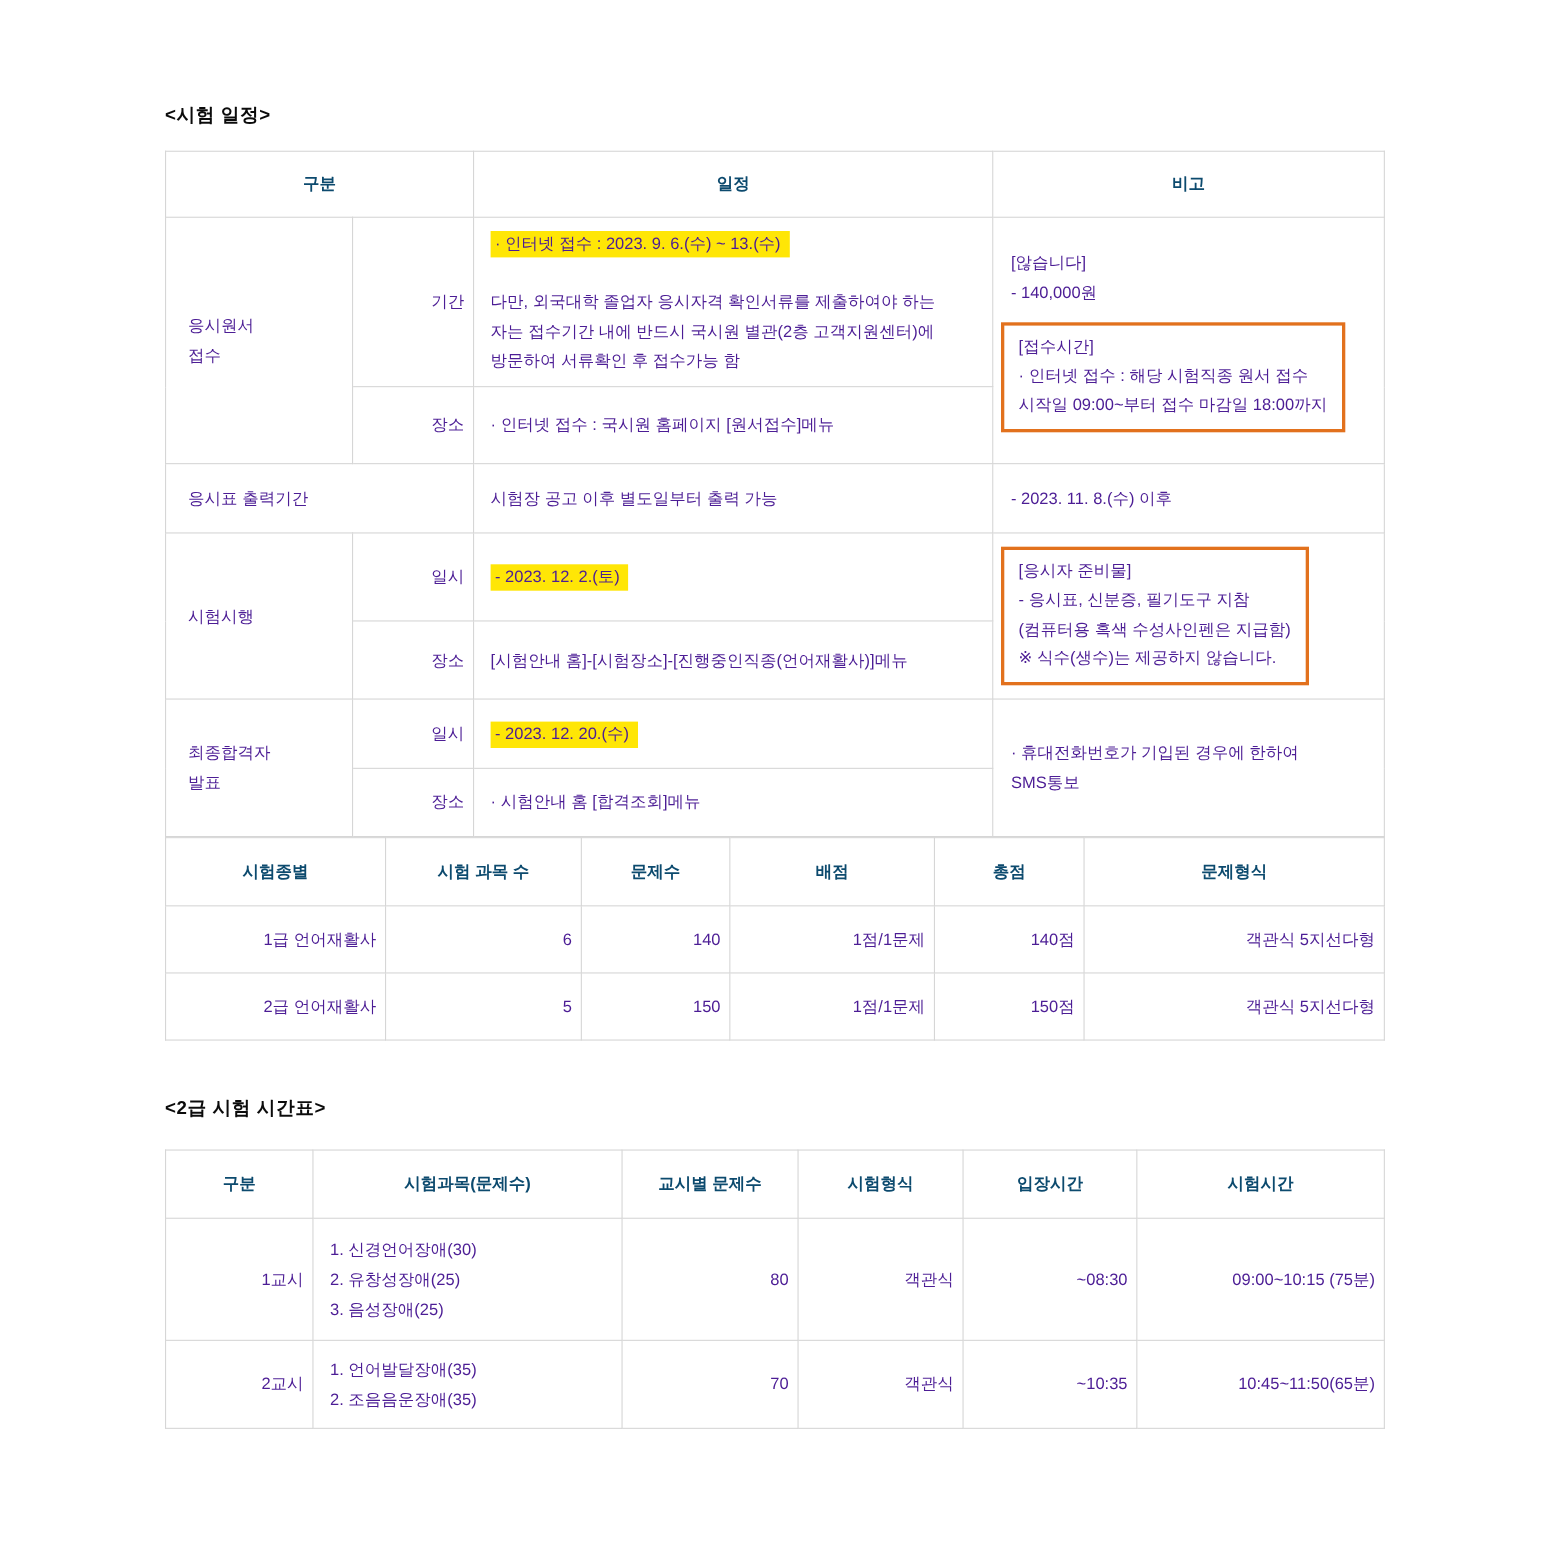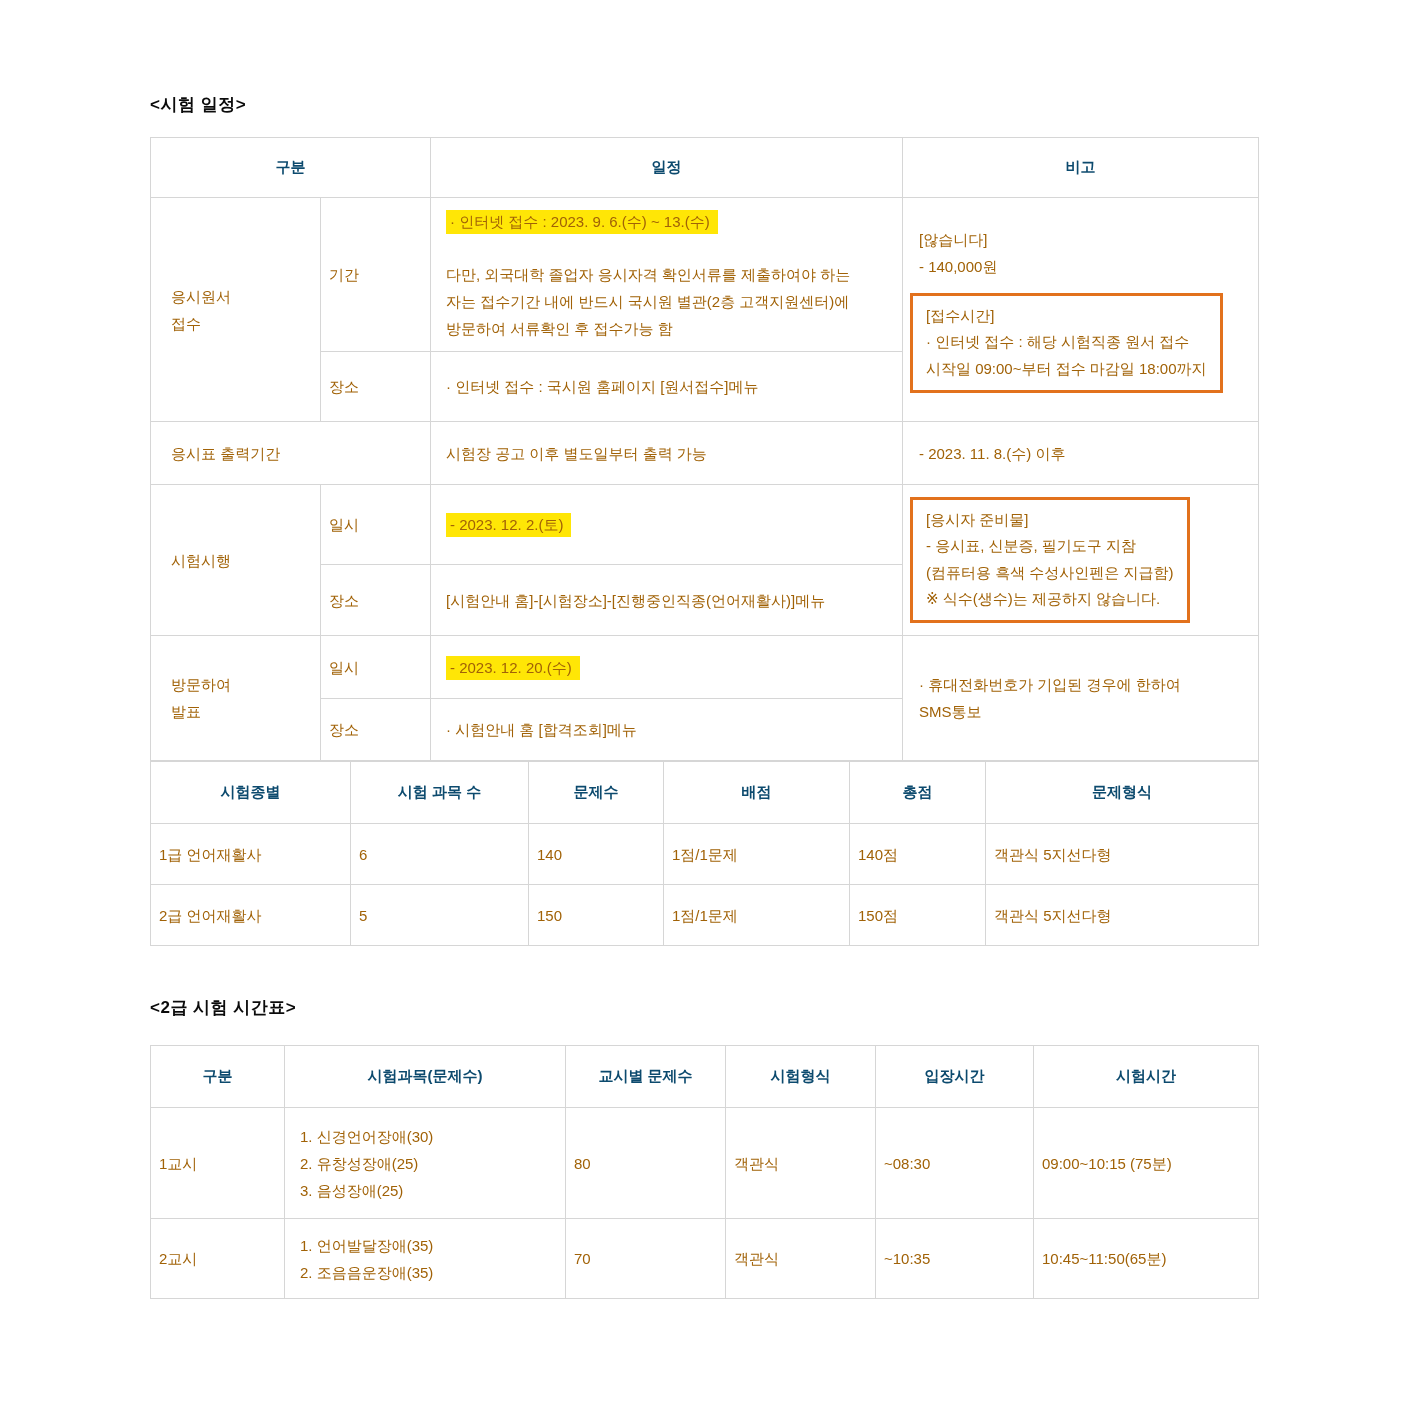--- a/index.html
+++ b/index.html
@@ -33,23 +33,23 @@
     border: 1px solid #d6d6d6;
     font-size: 15px;
     padding: 4px 8px;
     vertical-align: middle;
   }
   th {
     color: #0c4a6e;
     font-weight: bold;
     text-align: center;
   }
-  td { color: #a16207; line-height: 1.8; }
-
-  .c { text-align: left; }
+  td { color: #4c1d95; line-height: 1.8; }
+
+  .c { text-align: right; }
   .pre { white-space: pre-line; }
 
   .group-cell { text-align: left; padding-left: 20px; }
   .sched-cell { text-align: left; padding-left: 15px; }
   .note-cell  { text-align: left; padding: 12px 10px 12px 7px; }
   .note-inner { padding-left: 9px; }
   .gap-below  { margin-bottom: 13px; }
   .gap-above  { margin-top: 26px; }
 
   .hl {
@@ -140,21 +140,21 @@
 (컴퓨터용 흑색 수성사인펜은 지급함)
 ※ 식수(생수)는 제공하지 않습니다.</div>
       </td>
     </tr>
     <tr class="r-h62">
       <td class="c">장소</td>
       <td class="sched-cell">[시험안내 홈]-[시험장소]-[진행중인직종(언어재활사)]메뉴</td>
     </tr>
 
     <tr class="r-h63">
-      <td rowspan="2" class="group-cell pre">방문하여
+      <td rowspan="2" class="group-cell pre">최종합격자
 발표</td>
       <td class="c">일시</td>
       <td class="sched-cell">
         <span class="hl">- 2023. 12. 20.(수)</span>
       </td>
       <td rowspan="2" class="note-cell">
         <div class="pre note-inner">· 휴대전화번호가 기입된 경우에 한하여
 SMS통보</div>
       </td>
     </tr>

